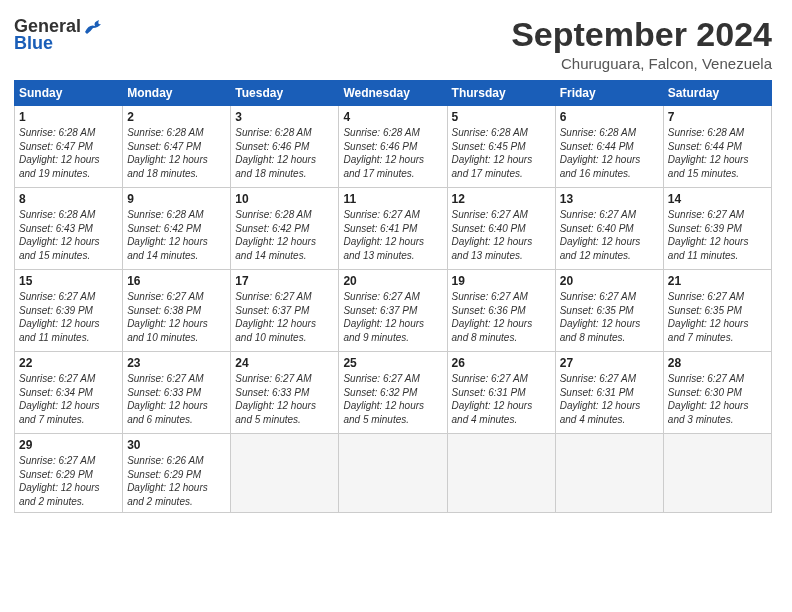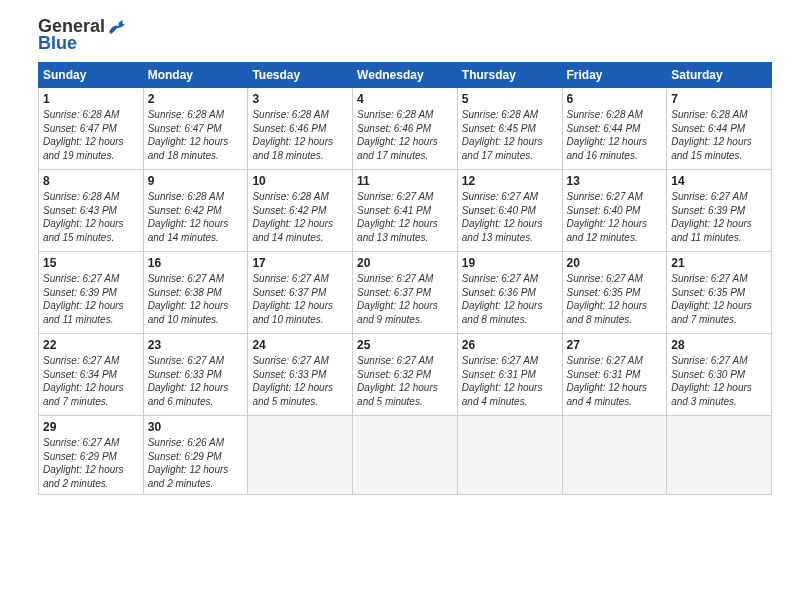--- a/index.html
+++ b/index.html
@@ -6,21 +6,21 @@
     body {
       font-family: Arial, sans-serif;
       background: #fff;
       width: 792px;
       height: 612px;
       overflow: hidden;
     }
     .page {
       width: 792px;
       height: 612px;
-      padding: 16px 20px 10px 38px;
+      padding: 16px 20px 10px 14px;
       background: #fff;
     }
     .header {
       display: flex;
       align-items: flex-start;
       justify-content: space-between;
       margin-bottom: 8px;
     }
     .logo {
       display: flex;
@@ -103,20 +103,22 @@
     <div class="logo">
       <div class="logo-text">
         <span style="font-size:18px;font-weight:bold;color:#333;">General</span>
         <svg class="logo-bird" viewBox="0 0 22 18" xmlns="http://www.w3.org/2000/svg">
           <path d="M2 14 Q6 6 12 8 Q10 4 16 2 Q14 7 18 6 Q15 10 10 10 Q8 13 4 16 Z" fill="#1a5eb8"></path>
         </svg>
       </div>
       <span style="font-size:18px;font-weight:bold;color:#1a5eb8;margin-top:-4px;">Blue</span>
     </div>
     <div class="title-section">
+      <div class="month-title">September 2024</div>
+      <div class="subtitle">Churuguara, Falcon, Venezuela</div>
     </div>
   </div>
 
   <table class="calendar-table">
     <thead>
       <tr>
         <th>Sunday</th>
         <th>Monday</th>
         <th>Tuesday</th>
         <th>Wednesday</th>

